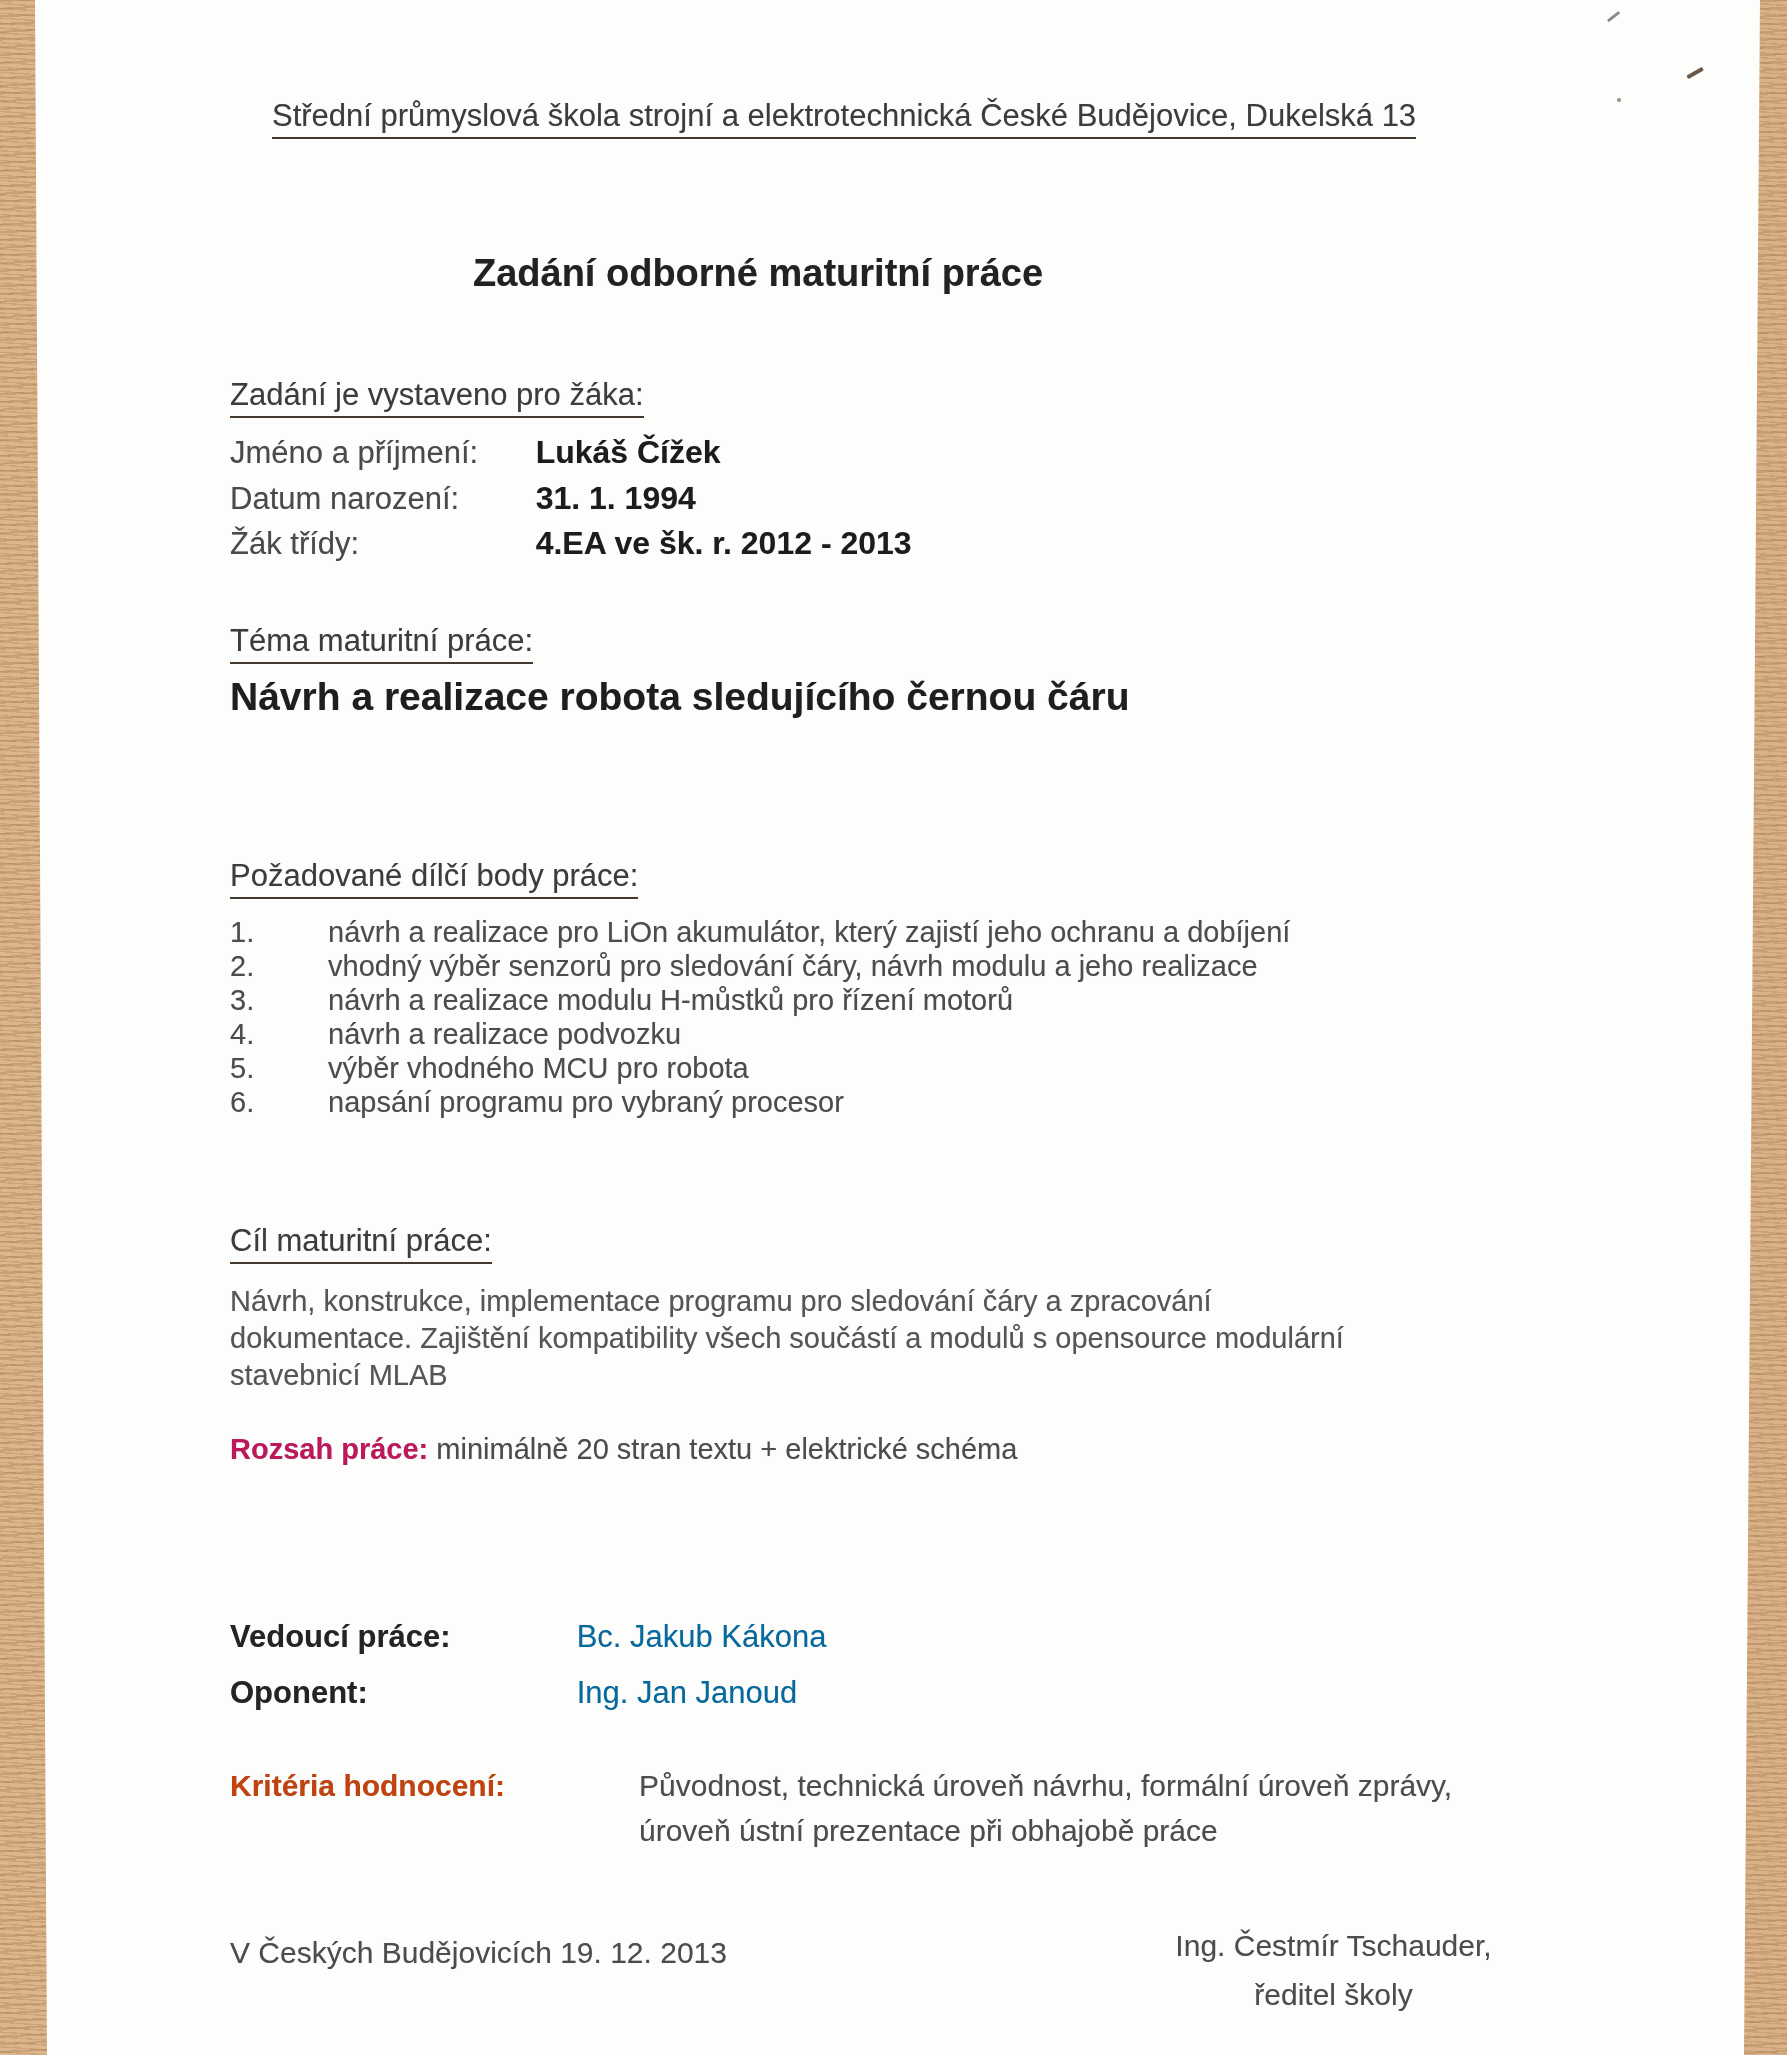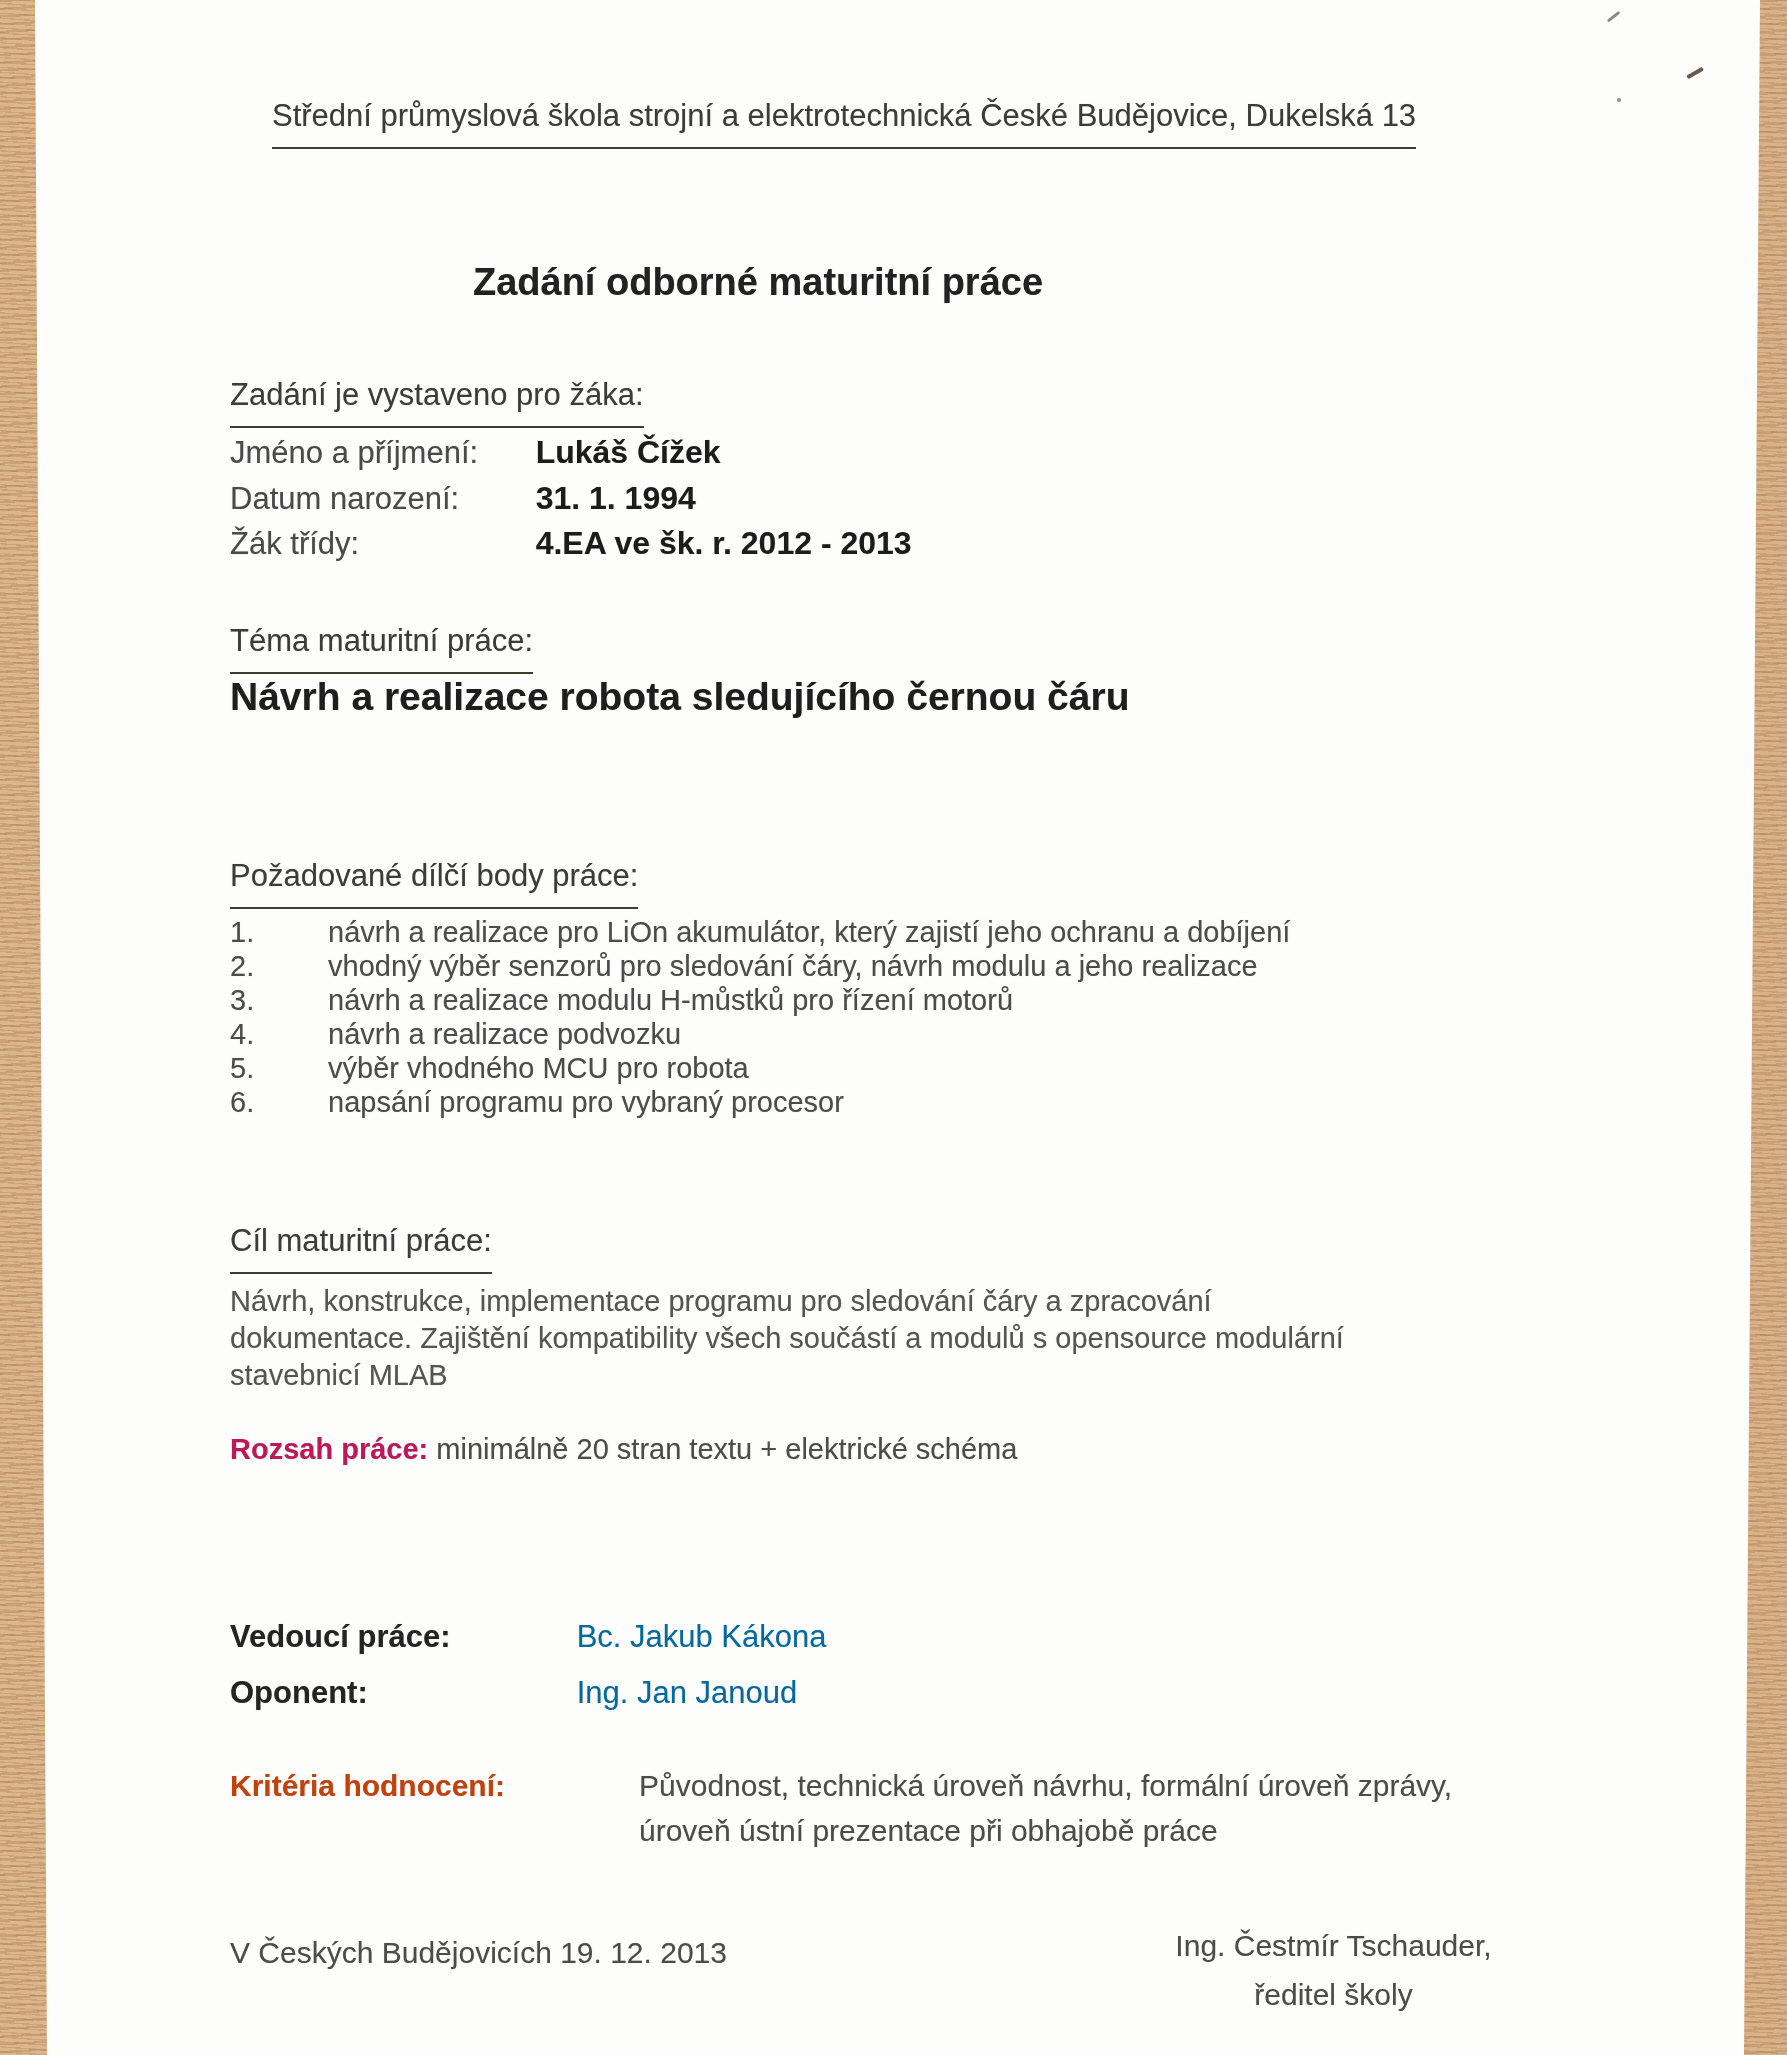--- a/index.html
+++ b/index.html
@@ -25,26 +25,26 @@
     color:#454545;
   }
   .paper * { text-shadow: 0 0 0.7px rgba(70,70,70,0.35); }
 
   .abs { position:absolute; }
 
   .u-head {
     display:inline-block;
     color:#3c3c3c;
     border-bottom:2.8px solid #43392f;
-    padding-bottom:13px;
+    padding-bottom:3px;
     white-space:nowrap;
   }
   .school-header { top:98px; left:272px; font-size:31px; }
   .doc-title {
-    top:261px; left:0; width:1516px; text-align:center;
+    top:252px; left:0; width:1516px; text-align:center;
     font-size:38px; font-weight:bold; color:#222;
   }
   .sec-zadani  { top:377px;  left:230px; font-size:31px; }
   .sec-tema    { top:623px;  left:230px; font-size:31px; }
   .sec-body    { top:858px; left:230px; font-size:31px;text-align:center; }
   .sec-cil     { top:1223px; left:230px; font-size:31px; }
 
   .field-row { left:230px; font-size:31px; white-space:nowrap; }
   .field-row .lbl { display:inline-block; width:297px; color:#4a4a4a; }
   .field-row .val { font-weight:bold; font-size:32px; color:#1c1c1c; }

